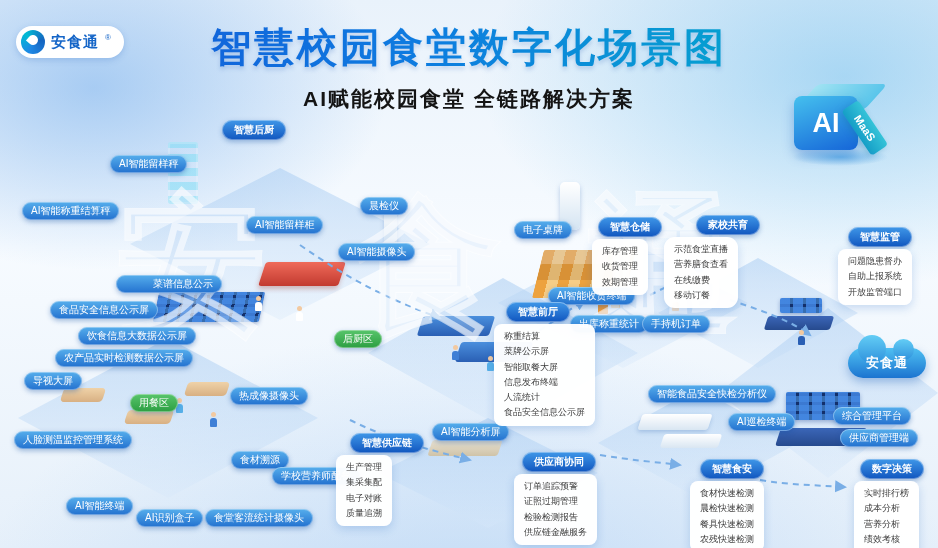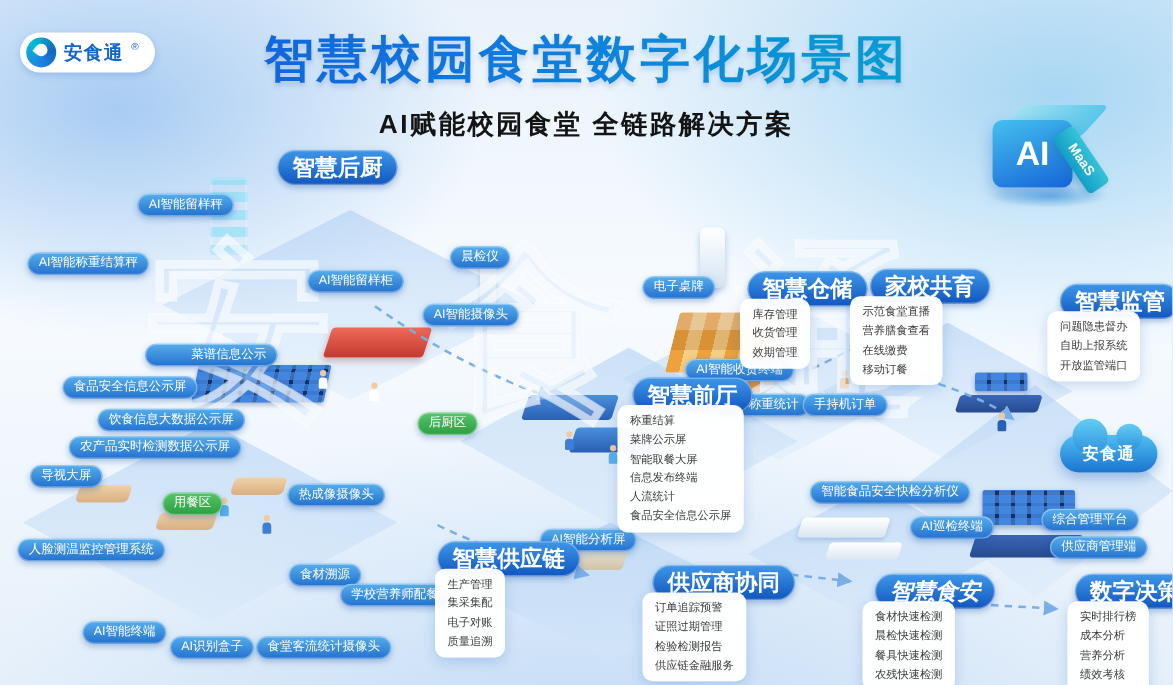--- a/index.html
+++ b/index.html
@@ -54,21 +54,21 @@
     repeating-linear-gradient(0deg,rgba(90,170,245,.5) 0 6px,rgba(20,50,110,0) 6px 9px);border-radius:2px;box-shadow:0 2px 4px rgba(20,60,140,.35);}
   .person{position:absolute;z-index:4;width:7px;}
   .person .head{width:5px;height:5px;border-radius:50%;background:#f2c9a0;margin:0 auto;}
   .person .body{width:7px;height:9px;border-radius:3px 3px 1px 1px;margin-top:1px;background:var(--c,#fff);}
   
   .connectors{position:absolute;z-index:3;left:0;top:0;pointer-events:none;}
   
   .pill{position:absolute;z-index:6;background:linear-gradient(180deg,#56aeec,#2371cf);color:#fff;
     font-size:10px;line-height:1;padding:4px 9px;border-radius:999px;white-space:nowrap;
     box-shadow:0 2px 5px rgba(20,80,160,.35), inset 0 0 0 1px rgba(255,255,255,.35);}
-  .gpill{font-size:18px;font-weight:bold;padding:5px 12px;background:linear-gradient(180deg,#3f97e8,#1156bf);}
+  .gpill{font-size:10px;font-weight:bold;padding:5px 12px;background:linear-gradient(180deg,#3f97e8,#1156bf);}
   .zone{background:linear-gradient(180deg,#58c56b,#2c9e42);}
   .info{position:absolute;z-index:6;background:rgba(255,255,255,.97);border-radius:8px;padding:5px 10px;
     font-size:9px;color:#3c3c3c;line-height:1.7;white-space:nowrap;box-shadow:0 3px 10px rgba(30,100,190,.22);}
   .info span{display:block;}
   
   .cloud{position:absolute;z-index:7;left:848px;top:348px;width:78px;height:30px;border-radius:999px;
     background:linear-gradient(180deg,#4fc0f2,#1c74d0);box-shadow:0 4px 10px rgba(20,90,180,.35);
     display:flex;align-items:center;justify-content:center;color:#fff;font-size:13px;font-weight:bold;letter-spacing:1px;}
   .cloud::before{content:"";position:absolute;left:10px;top:-13px;width:28px;height:28px;border-radius:50%;
     background:linear-gradient(180deg,#63cdf5,#2f92dd);z-index:-1;}
@@ -225,51 +225,51 @@
   </div>
 
   <div class="pill gpill" style="left:598px;top:217px;">智慧仓储</div>
   <div class="info" style="left:592px;top:239px;">
     <span>库存管理</span>
     <span>收货管理</span>
     <span>效期管理</span>
   </div>
 
   <div class="pill gpill" style="left:696px;top:215px;">家校共育</div>
-  <div class="info" style="left:680px;top:237px;">
+  <div class="info" style="left:664px;top:237px;border-radius:11px;">
     <span>示范食堂直播</span>
     <span>营养膳食查看</span>
     <span>在线缴费</span>
     <span>移动订餐</span>
   </div>
 
   <div class="pill gpill" style="left:848px;top:227px;">智慧监管</div>
   <div class="info" style="left:838px;top:249px;">
     <span>问题隐患督办</span>
     <span>自助上报系统</span>
     <span>开放监管端口</span>
   </div>
 
   <div class="pill gpill" style="left:350px;top:433px;">智慧供应链</div>
-  <div class="info" style="left:348px;top:455px;">
+  <div class="info" style="left:336px;top:455px;">
     <span>生产管理</span>
     <span>集采集配</span>
     <span>电子对账</span>
     <span>质量追溯</span>
   </div>
 
   <div class="pill gpill" style="left:522px;top:452px;">供应商协同</div>
   <div class="info" style="left:514px;top:474px;">
     <span>订单追踪预警</span>
     <span>证照过期管理</span>
     <span>检验检测报告</span>
     <span>供应链金融服务</span>
   </div>
 
-  <div class="pill gpill" style="left:700px;top:459px;font-style:italic;">智慧食安</div>
+  <div class="pill gpill" style="left:700px;top:459px;">智慧食安</div>
   <div class="info" style="left:690px;top:481px;">
     <span>食材快速检测</span>
     <span>晨检快速检测</span>
     <span>餐具快速检测</span>
     <span>农残快速检测</span>
   </div>
 
   <div class="pill gpill" style="left:860px;top:459px;">数字决策</div>
   <div class="info" style="left:854px;top:481px;">
     <span>实时排行榜</span>

